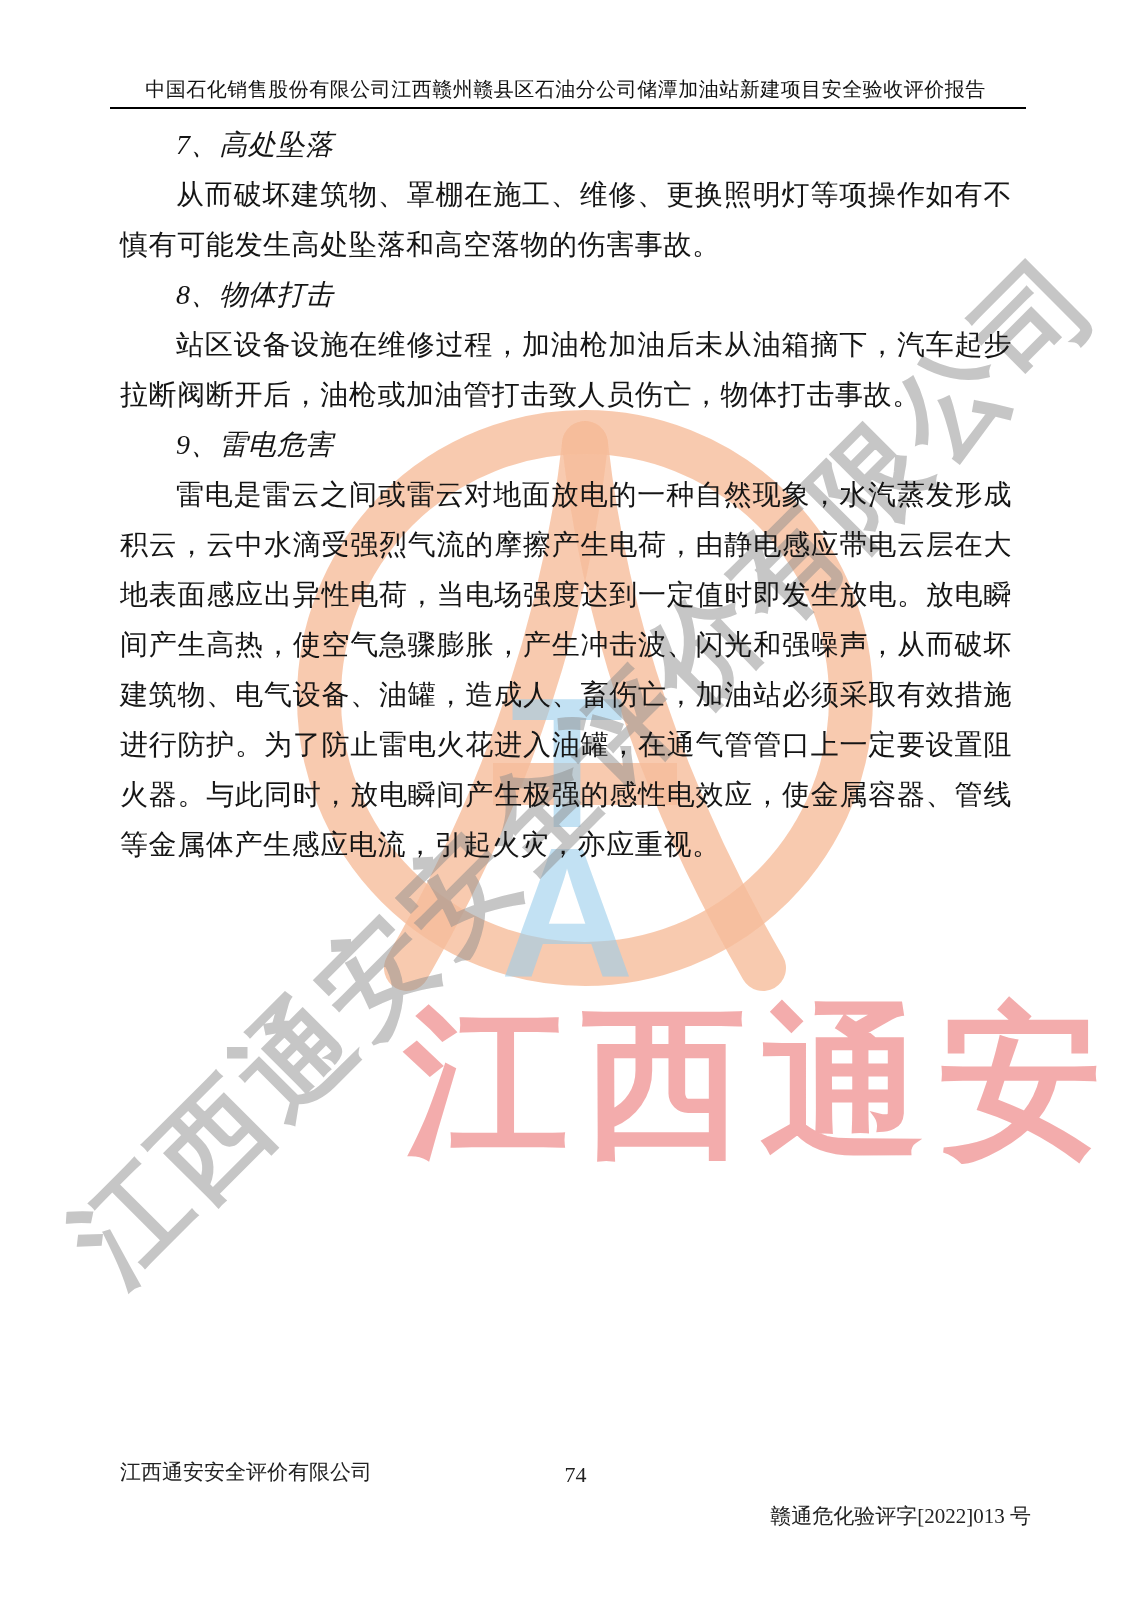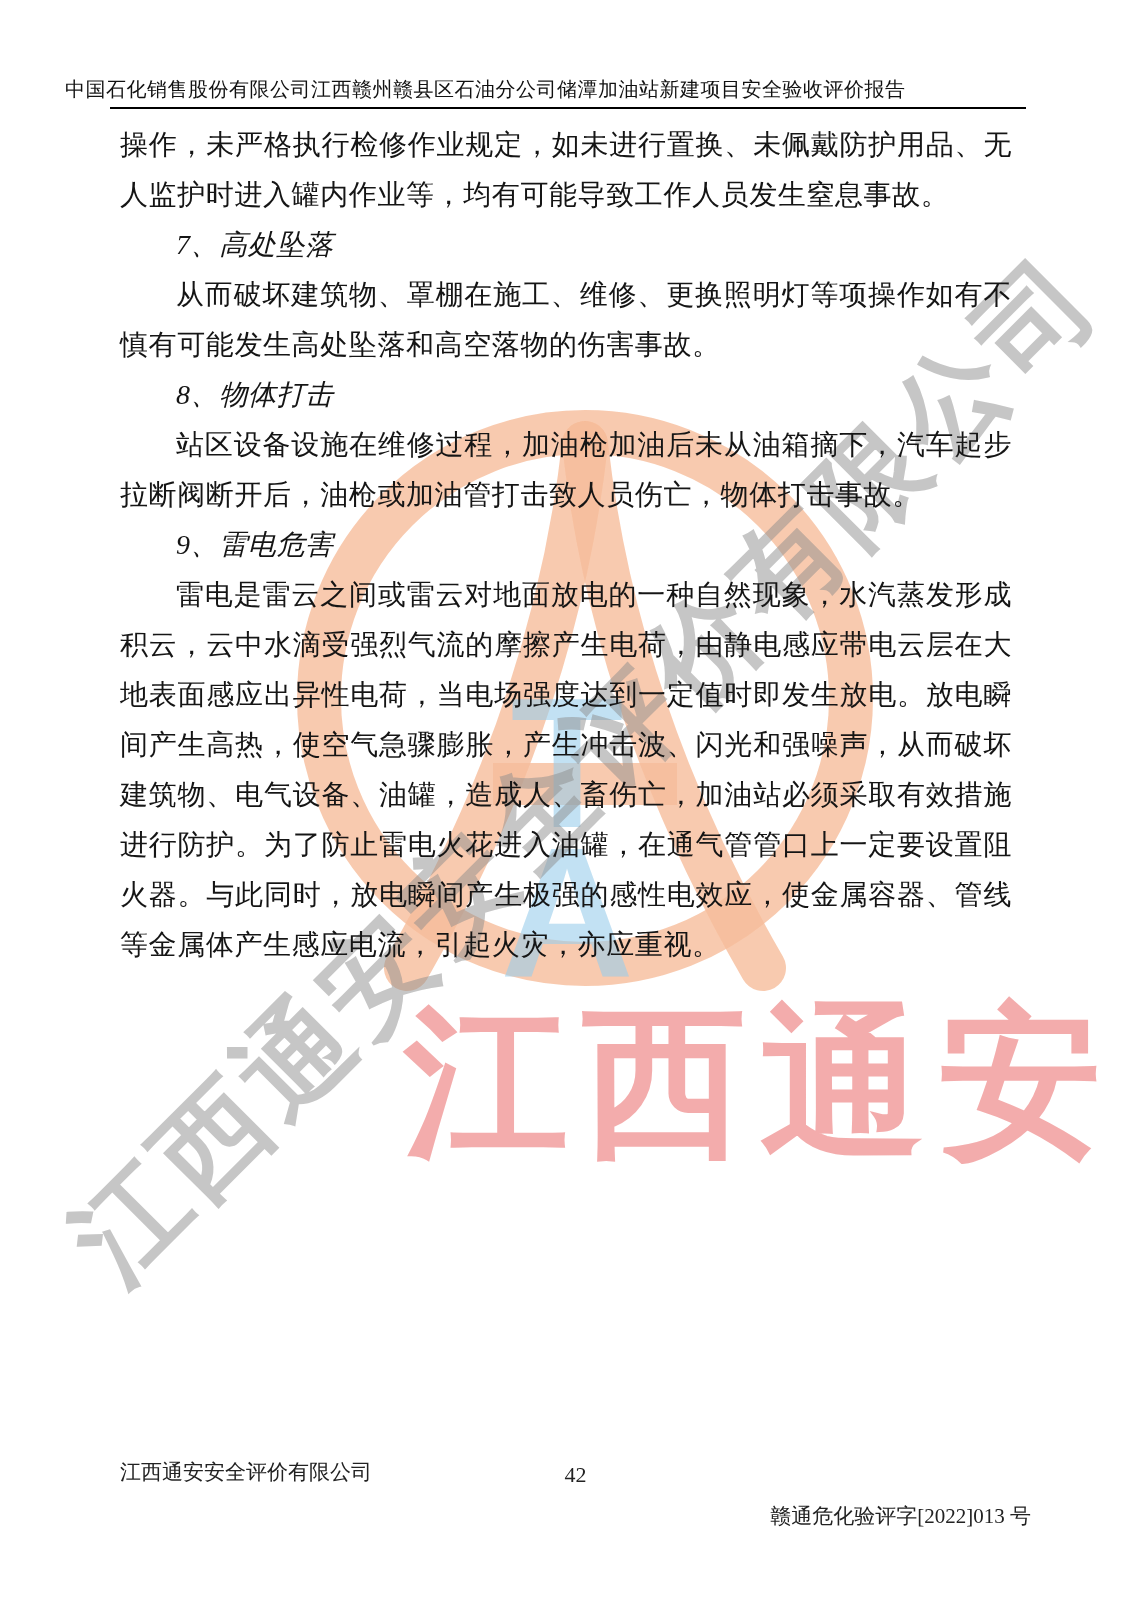--- a/index.html
+++ b/index.html
@@ -69,20 +69,21 @@
   }
 
   
   .content { position: absolute; inset: 0; z-index: 1; }
 
   .doc-header {
     position: absolute;
     top: 76px;
     left: 65px;
     right: 65px;
+    text-align: center;
     font-size: 20px;
     letter-spacing: 0.5px;
     color: #111;
   }
   .header-rule {
     position: absolute;
     top: 107px;
     left: 110px;
     right: 105px;
     height: 0;
@@ -147,21 +148,20 @@
     <div class="red-watermark">江西通安</div>
   </div>
 
   <div class="content">
 
     <div class="doc-header">中国石化销售股份有限公司江西赣州赣县区石油分公司储潭加油站新建项目安全验收评价报告</div>
     <div class="header-rule"></div>
 
     <div class="doc-body">
 
-      <div class="para no-indent">操作，未严格执行检修作业规定，如未进行置换、未佩戴防护用品、无人监护时进入罐内作业等，均有可能导致工作人员发生窒息事故。</div>
 
       <div class="section">
         <div class="heading">7、高处坠落</div>
         <div class="para">从而破坏建筑物、罩棚在施工、维修、更换照明灯等项操作如有不慎有可能发生高处坠落和高空落物的伤害事故。</div>
       </div>
 
       <div class="section">
         <div class="heading">8、物体打击</div>
         <div class="para">站区设备设施在维修过程，加油枪加油后未从油箱摘下，汽车起步拉断阀断开后，油枪或加油管打击致人员伤亡，物体打击事故。</div>
       </div>
@@ -173,17 +173,17 @@
 
 
       <div class="section">
       </div>
 
     </div>
 
     <div class="doc-footer">
       <span class="footer-company">江西通安安全评价有限公司</span>
       <span class="footer-docnum">赣通危化验评字[2022]013 号</span>
-      <span class="footer-page">42</span>
+      <span class="footer-page">74</span>
     </div>
 
   </div>
 </div>
 
 </body></html>

